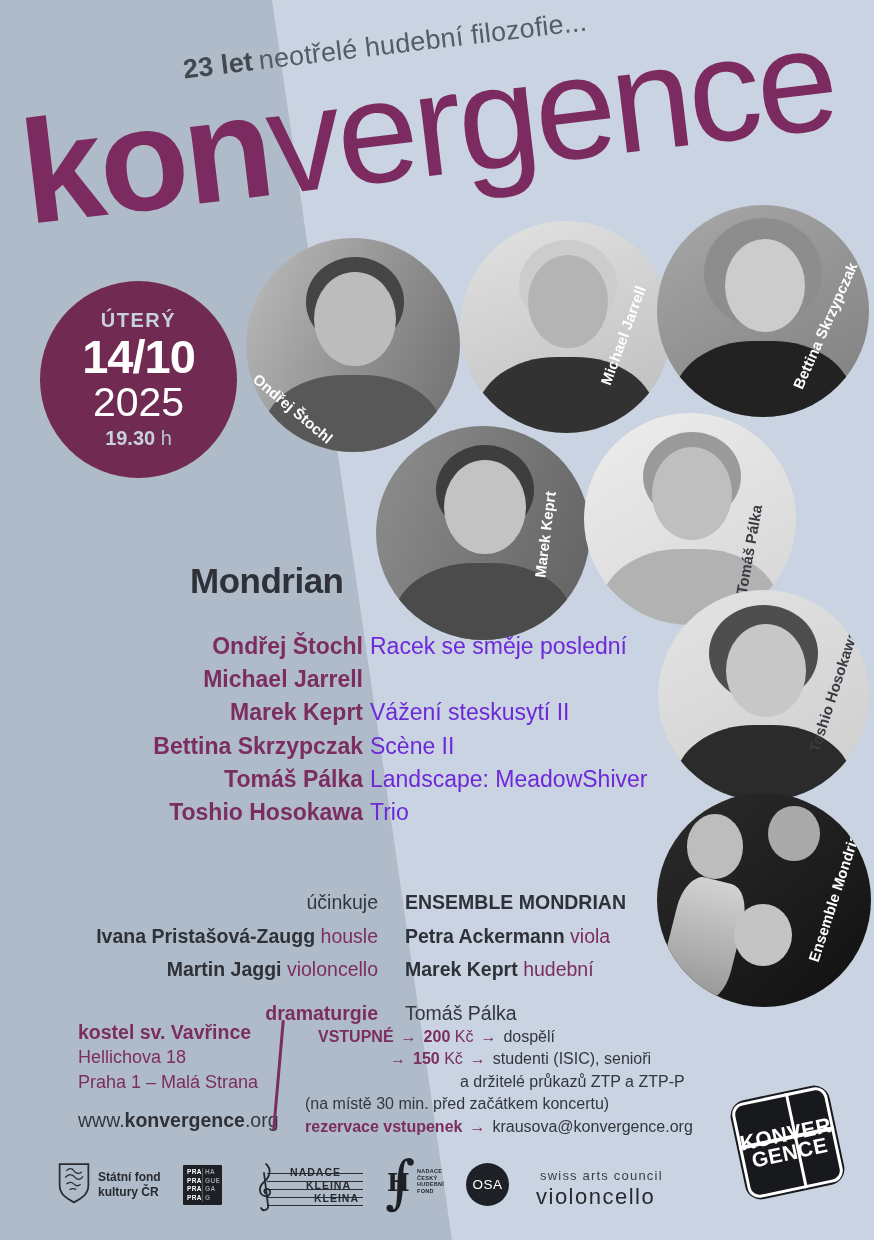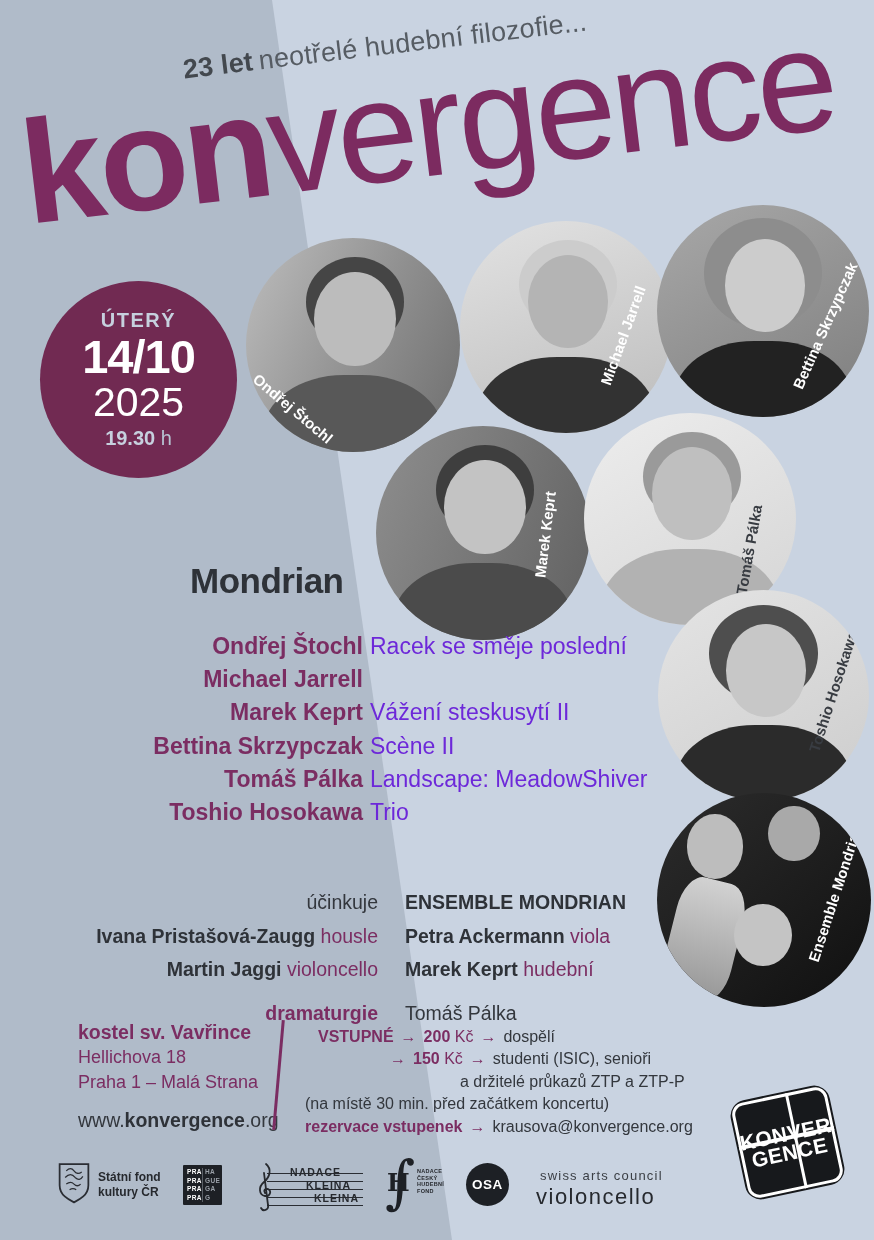--- a/index.html
+++ b/index.html
@@ -126,21 +126,21 @@
   .sp-praha .pr-b{color:#9aa0a8;}
   .sp-gideon{position:absolute;left:255px;top:1167px;width:108px;height:44px;z-index:3;}
   .gd-staff{position:absolute;left:12px;right:0;height:1.2px;background:#2a2d33;}
   .gd-txt{position:absolute;right:4px;font-size:10.5px;font-weight:700;letter-spacing:1px;color:#26292e;background:transparent;line-height:12px;}
   .sp-clef{position:absolute;left:0px;top:-6px;}
   .sp-chf{position:absolute;left:385px;top:1156px;z-index:3;width:70px;height:58px;}
   .chf-mono{position:absolute;left:0;top:-8px;font-family:"DejaVu Serif","Liberation Serif",serif;font-size:58px;color:#1d2025;}
   .chf-h{position:absolute;left:2px;top:12px;font-family:"DejaVu Serif","Liberation Serif",serif;font-size:24px;font-weight:700;color:#1d2025;}
   .chf-lines{position:absolute;left:32px;top:12px;font-size:5.5px;font-weight:700;line-height:6.5px;letter-spacing:.3px;}
   .sp-osa{position:absolute;left:466px;top:1163px;width:43px;height:43px;border-radius:50%;background:#1d2025;z-index:3;
-    display:flex;align-items:center;justify-content:center;color:#fff;font-weight:700;font-size:13.5px;letter-spacing:.5px;}
+    display:flex;align-items:center;justify-content:center;color:#fff;font-weight:400;font-size:13.5px;letter-spacing:.5px;}
   .sp-prohelv{position:absolute;left:536px;top:1168px;z-index:3;}
   .ph-top{font-size:13px;letter-spacing:1.2px;color:#3a3e44;margin-left:4px;}
   .ph-namewordmark{font-size:22px;color:#26292e;letter-spacing:1.5px;margin-top:1px;}
   .stamp{position:absolute;left:737px;top:1092px;width:101px;height:101px;background:#17191c;border-radius:16px;
     transform:rotate(-12deg);z-index:3;overflow:hidden;}
   .stamp-frame{position:absolute;inset:2px;border:3px solid #ffffff;border-radius:12px;}
   .stamp-v{position:absolute;left:57%;top:2px;bottom:2px;width:3.5px;background:#ffffff;}
   .stamp-h{position:absolute;top:44%;left:2px;right:2px;height:3.5px;background:#ffffff;}
   .stamp-txt{position:absolute;inset:0;display:flex;flex-direction:column;align-items:center;justify-content:center;
     color:#fff;font-weight:700;font-size:21px;line-height:19px;letter-spacing:.5px;}

